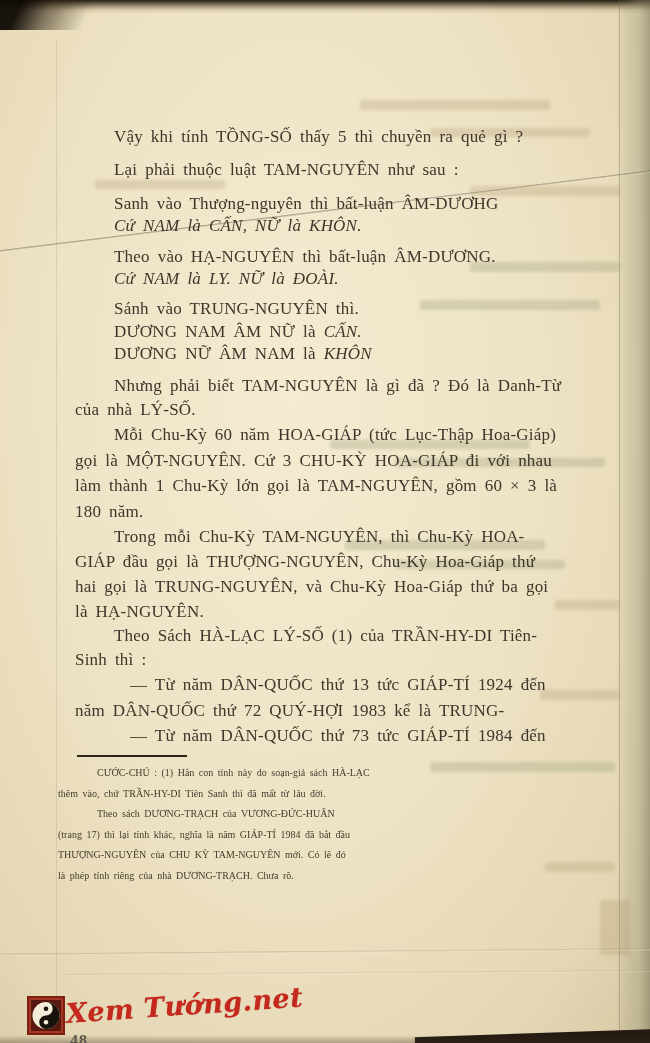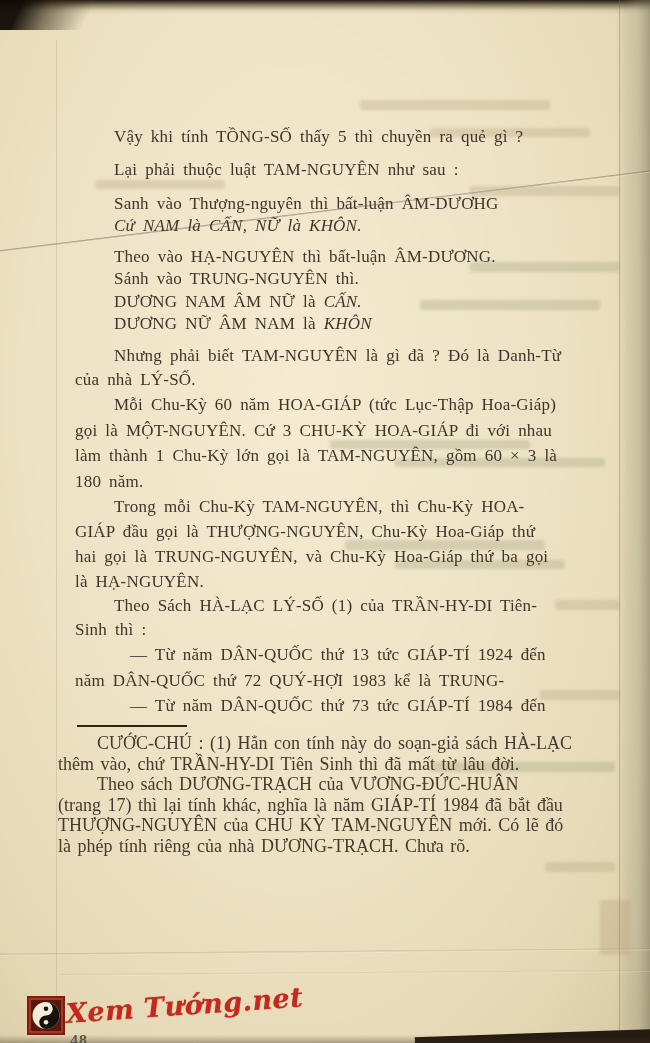--- a/index.html
+++ b/index.html
@@ -32,21 +32,21 @@
   .textcol{position:absolute;left:0;top:82px;width:650px;margin-top:44px;}
   .ln{font-size:17px;line-height:22px;padding-left:75px;letter-spacing:.2px;word-spacing:3.5px;white-space:nowrap;}
   .ind{padding-left:114px;}
   .ind2{padding-left:130px;}
   .it{font-style:italic;}
   .em{font-style:italic;}
   .lh24{line-height:24px}.lh255{line-height:25.5px}.lh25{line-height:25px}
   .mb11{margin-bottom:11px}.mb12{margin-bottom:12px}.mb9{margin-bottom:9px}.mb8{margin-bottom:8px}.mb1{margin-bottom:1px}
   .grpA{margin-bottom:9px}
   .fn-rule{margin:7px 0 6px 77px;width:110px;border-top:2.5px solid #2e2418;}
-  .fn{font-size:18px;line-height:20.5px;padding-left:58px;word-spacing:2px;white-space:nowrap;color:#443b2e;}
+  .fn{font-size:10px;line-height:20.5px;padding-left:58px;word-spacing:2px;white-space:nowrap;color:#443b2e;}
   .fn-ind{padding-left:97px;}
   
   .pagenum{position:absolute;left:70px;top:1032px;font-size:16px;font-weight:bold;color:#5d564a;letter-spacing:1px;}
   .wm-icon{position:absolute;left:27px;top:995px;}
   .wm-text{position:absolute;left:66px;top:998px;font-style:italic;font-weight:bold;font-size:27px;
     color:#c5281c;transform:rotate(-4deg);transform-origin:left center;letter-spacing:.5px;
     font-family:"DejaVu Serif", serif;text-shadow:0 0 1px rgba(160,20,10,.5);white-space:nowrap;}
 </style>
 </head>
 <body>
@@ -81,20 +81,21 @@
   <div class="bleed tan" style="left:600px;top:900px;width:30px;height:55px"></div>
 
   <div class="textcol">
 
     <div class="grpA">
       <div class="ln ind mb11">Vậy khi tính TỒNG-SỐ thấy 5 thì chuyền ra quẻ gì ?</div>
       <div class="ln ind mb12">Lại phải thuộc luật TAM-NGUYÊN như sau :</div>
       <div class="ln ind">Sanh vào Thượng-nguyên thì bất-luận ÂM-DƯƠHG</div>
       <div class="ln ind it mb9">Cứ NAM là CẤN, NỮ là KHÔN.</div>
       <div class="ln ind">Theo vào HẠ-NGUYÊN thì bất-luận ÂM-DƯƠNG.</div>
+      <div class="ln ind it mb8">Cứ NAM là LY. NỮ là ĐOÀI.</div>
       <div class="ln ind mb1">Sánh vào TRUNG-NGUYÊN thì.</div>
       <div class="ln ind"><span>DƯƠNG NAM ÂM NỮ là </span><span class="em">CẤN.</span></div>
       <div class="ln ind"><span>DƯƠNG NỮ ÂM NAM là </span><span class="em">KHÔN</span></div>
     </div>
 
     <div>
       <div class="ln ind lh24">Nhưng phải biết TAM-NGUYÊN là gì đã ? Đó là Danh-Từ</div>
       <div class="ln lh24">của nhà LÝ-SỐ.</div>
     </div>
 
@@ -124,21 +125,21 @@
     </div>
 
     <div>
       <div class="ln ind2 lh25">— Từ năm DÂN-QUỐC thứ 73 tức GIÁP-TÍ 1984 đến</div>
     </div>
 
     <div class="fn-rule"></div>
 
     <div>
       <div class="fn fn-ind">CƯỚC-CHÚ : (1) Hẳn con tính này do soạn-giả sách HÀ-LẠC</div>
-      <div class="fn">thêm vào, chứ TRẦN-HY-DI Tiên Sinh thì đã mất từ lâu đời.</div>
+      <div class="fn">thêm vào, chứ TRẦN-HY-DI Tiên Sanh thì đã mất từ lâu đời.</div>
       <div class="fn fn-ind">Theo sách DƯƠNG-TRẠCH của VƯƠNG-ĐỨC-HUÂN</div>
       <div class="fn">(trang 17) thì lại tính khác, nghĩa là năm GIÁP-TÍ 1984 đã bắt đầu</div>
       <div class="fn">THƯỢNG-NGUYÊN của CHU KỲ TAM-NGUYÊN mới. Có lẽ đó</div>
       <div class="fn">là phép tính riêng của nhà DƯƠNG-TRẠCH. Chưa rõ.</div>
     </div>
 
   </div>
 
   <div class="pagenum">48</div>
 

